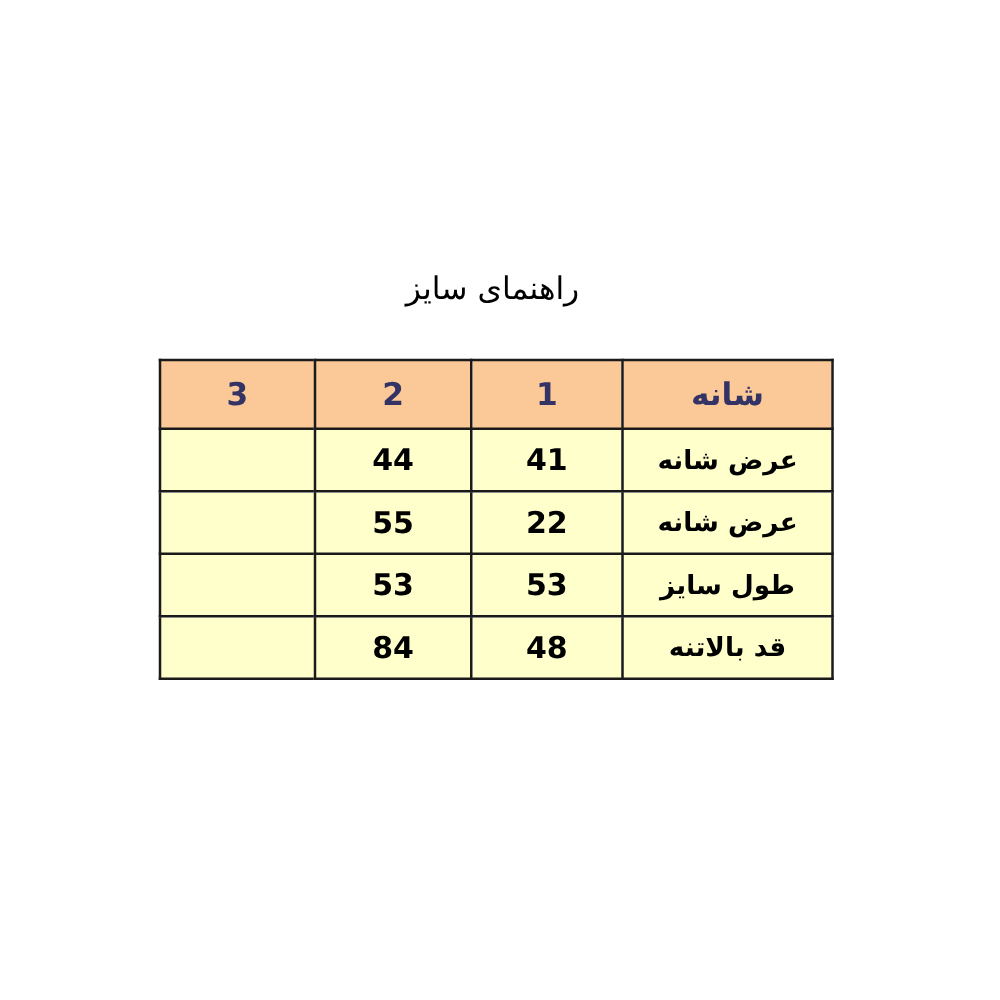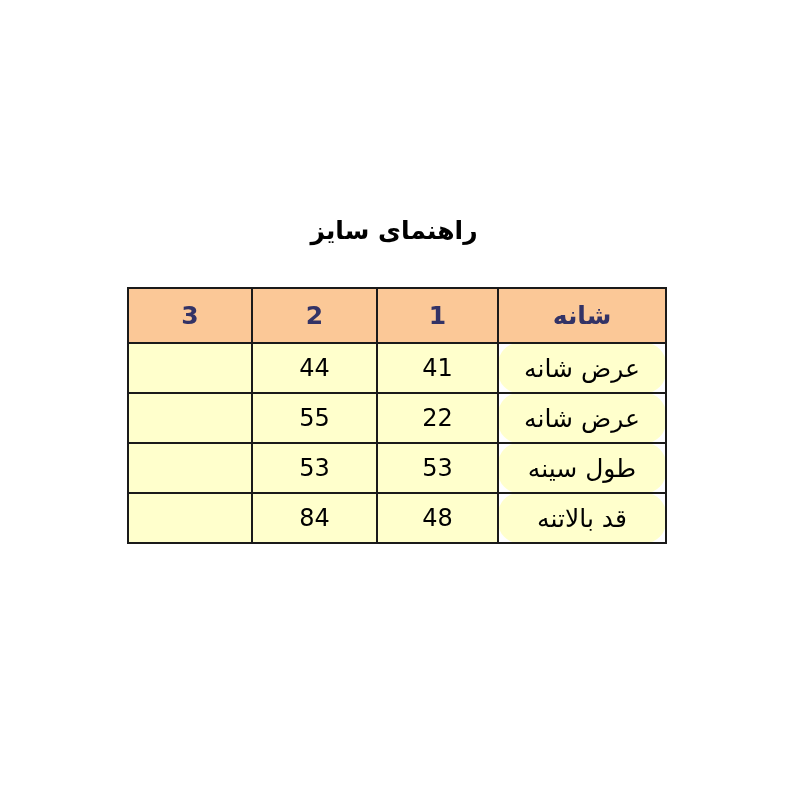--- a/index.html
+++ b/index.html
@@ -18,21 +18,21 @@
     background: var(--page-bg, #ffffff);
   }
   .page-title {
     position: absolute;
     top: 216px;
     left: 0;
     width: 788px;
     text-align: center;
     direction: rtl;
     font-size: 25px;
-    font-weight: bold;
+    font-weight: normal;
     color: var(--title-text, #000000);
     letter-spacing: 0;
   }
   table.size-table {
     position: absolute;
     left: 127px;
     top: 287px;
     border-collapse: collapse;
     table-layout: fixed;
     direction: rtl;
@@ -57,26 +57,25 @@
     font-size: 25px;
     font-weight: bold;
   }
   tr.data-row {
     height: 50px;
     background: var(--row-bg, #ffffcc);
   }
   tr.data-row td {
     color: var(--body-text, #000000);
     font-size: 24px;
-    font-weight: normal;
+    font-weight: bold;
     text-align: center;
   }
   tr.data-row td.row-label {
-    font-size: 25px;
-    border-radius: 21px;
+    font-size: 21px;
   }
 </style>
 </head>
 <body>
 
 <div class="canvas">
 
   <div class="page-title">راهنمای سایز</div>
 
   <table class="size-table">
@@ -102,21 +101,21 @@
       </tr>
 
       <tr class="data-row">
         <td class="row-label">عرض شانه</td>
         <td>22</td>
         <td>55</td>
         <td></td>
       </tr>
 
       <tr class="data-row">
-        <td class="row-label">طول سینه</td>
+        <td class="row-label">طول سایز</td>
         <td>53</td>
         <td>53</td>
         <td></td>
       </tr>
 
       <tr class="data-row">
         <td class="row-label">قد بالاتنه</td>
         <td>48</td>
         <td>84</td>
         <td></td>

